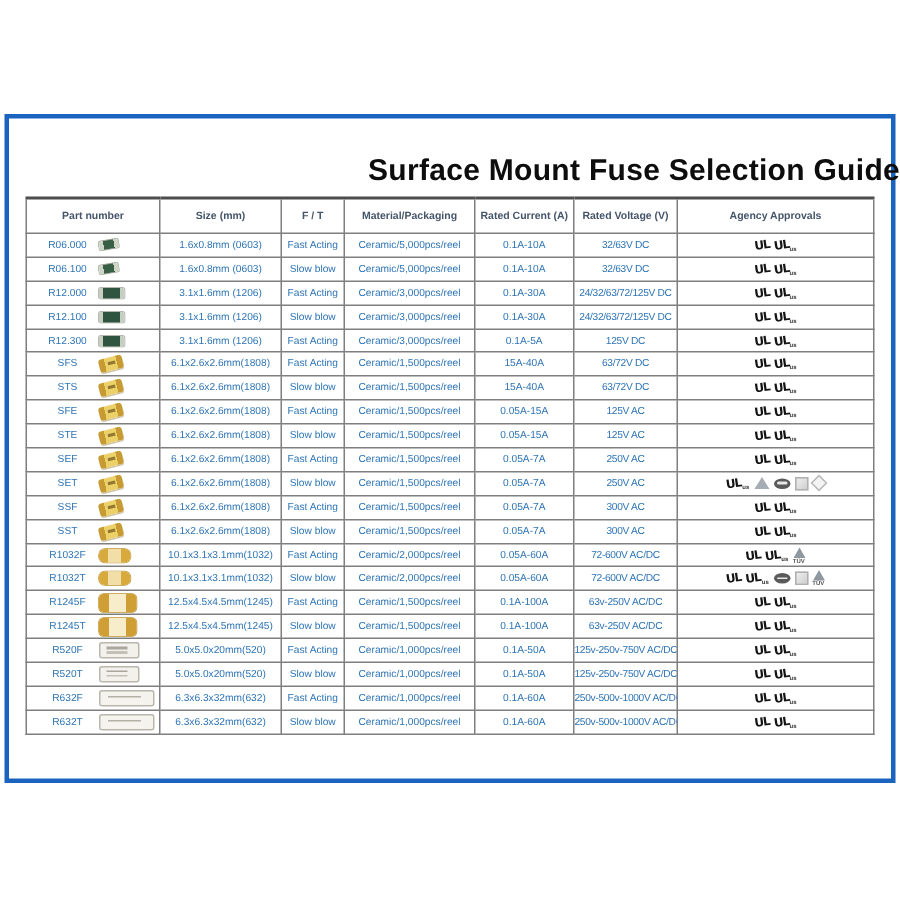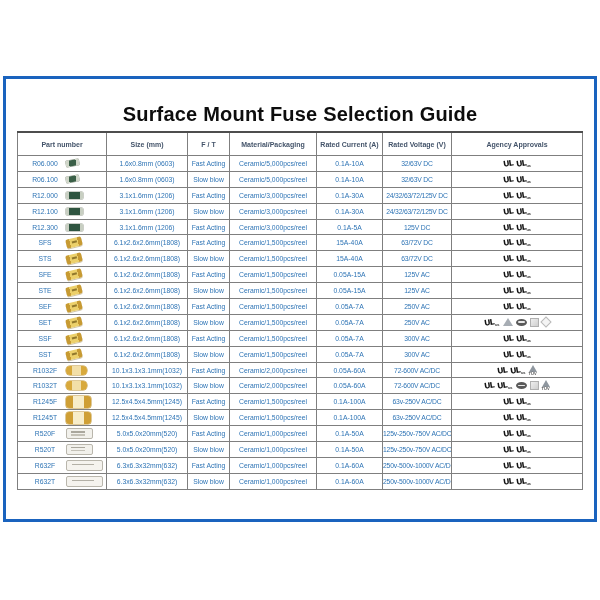--- a/index.html
+++ b/index.html
@@ -1,18 +1,18 @@
 <!DOCTYPE html>
 <html><head>
 <meta charset="utf-8">
 <style>
   html,body{margin:0;padding:0;background:#fff;}
   body{width:600px;height:600px;position:relative;font-family:"Liberation Sans",sans-serif;overflow:hidden;}
   .frame{position:absolute;left:3px;top:76px;width:588px;height:440px;border:3px solid var(--frame-blue,#1a63be);background:#fff;}
-  .title{position:absolute;left:0;top:103px;width:100%;text-align:center;font-size:20px;font-weight:bold;color:#0d0d0d;letter-spacing:.2px;}
+  .title{position:absolute;left:0;top:103px;width:100%;text-align:right;font-size:20px;font-weight:bold;color:#0d0d0d;letter-spacing:.2px;}
   table.fuse{position:absolute;left:17px;top:131px;border-collapse:collapse;table-layout:fixed;width:565px;}
   table.fuse th,table.fuse td{border:1px solid var(--grid,#7f7f7f);overflow:hidden;white-space:nowrap;}
   table.fuse th{height:20px;font-size:7px;font-weight:bold;color:var(--header-text,#44546a);text-align:center;border-top:2px solid #4d4d4d;background:#fff;}
   table.fuse td{height:14.9px;font-size:6.8px;color:var(--text-blue,#2e74b5);text-align:center;padding:0;}
   col.c0{width:89px}col.c1{width:81px}col.c2{width:42px}col.c3{width:87px}col.c4{width:66px}col.c5{width:69px}col.c6{width:131px}
   td.part{text-align:left;}
   .part-wrap{display:flex;align-items:center;height:100%;}
   .part-label{display:inline-block;width:42px;padding-left:6px;}
   td.size{text-align:left;padding-left:5px;}
   td.voltage{font-size:6.3px;letter-spacing:-.2px;}

